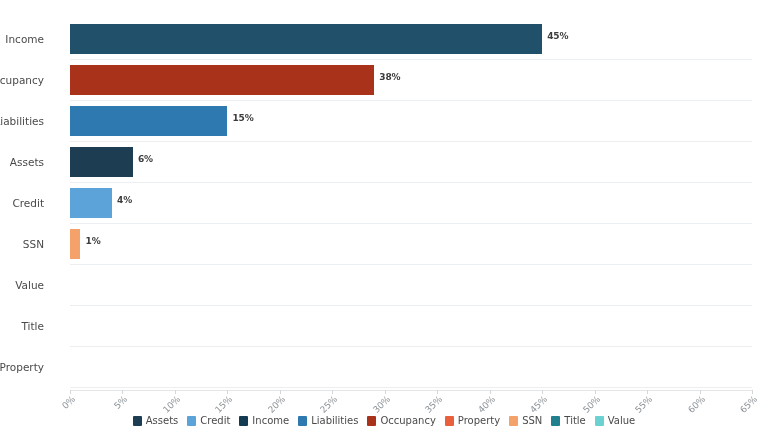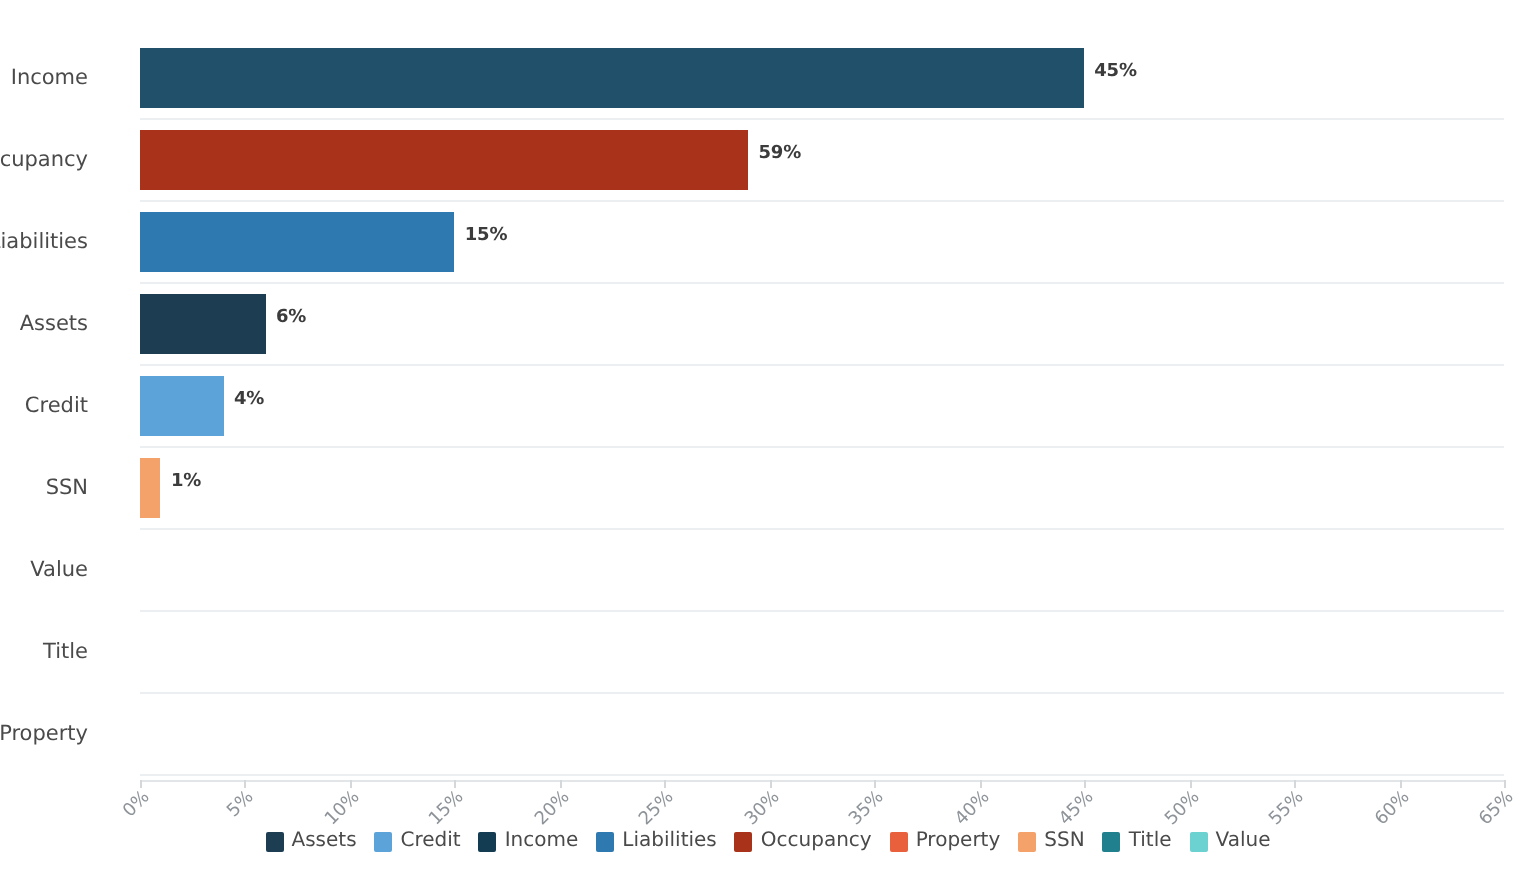--- a/index.html
+++ b/index.html
@@ -138,21 +138,21 @@
 
   <div class="plot-area" id="plot-area">
       <div class="row" style="top: 0px;">
         <div class="bar" style="width: 472.154px; background: rgb(33, 80, 107);"></div>
         <div class="bar-label" style="left: 477.154px;">45%</div>
         <div class="ycat" style="top: 15px;">Income</div>
       </div>
       <div class="hgrid" style="top: 41px;"></div>
       <div class="row" style="top: 41px;">
         <div class="bar" style="width: 304.277px; background: rgb(168, 51, 26);"></div>
-        <div class="bar-label" style="left: 309.277px;">59%</div>
+        <div class="bar-label" style="left: 309.277px;">38%</div>
         <div class="ycat" style="top: 15px;">Occupancy</div>
       </div>
       <div class="hgrid" style="top: 82px;"></div>
       <div class="row" style="top: 82px;">
         <div class="bar" style="width: 157.385px; background: rgb(46, 122, 176);"></div>
         <div class="bar-label" style="left: 162.385px;">15%</div>
         <div class="ycat" style="top: 15px;">Liabilities</div>
       </div>
       <div class="hgrid" style="top: 123px;"></div>
       <div class="row" style="top: 123px;">

